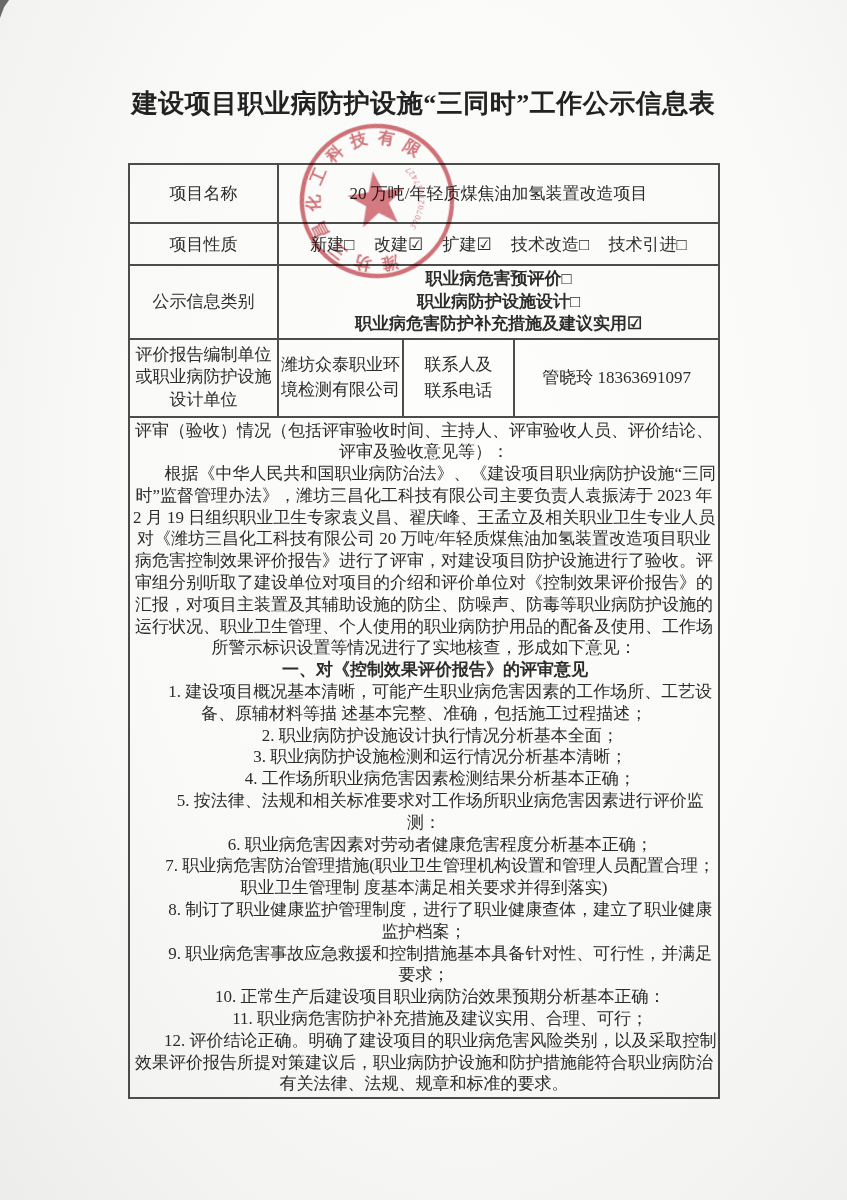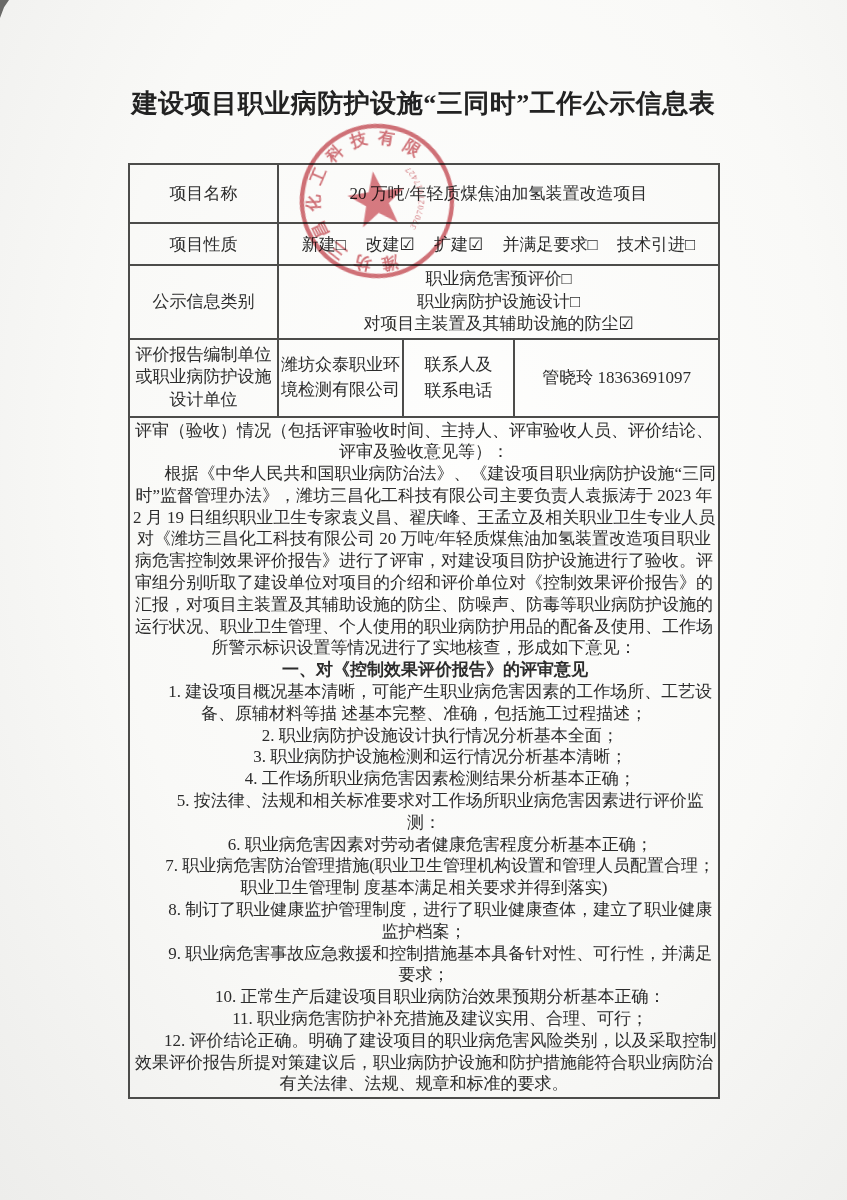--- a/index.html
+++ b/index.html
@@ -36,21 +36,21 @@
   td.cell-left{text-align:left;}
   .r1 td{height:53px;}
   .r2 td{height:39px;}
   .r3 td{height:36px;}
   .r4 td{height:39px;}
   .r5 td{height:64px;}
   .r6 td{height:72px;}
   td.nature-cell{text-align:left;padding-left:36px;font-size:17px;white-space:nowrap;}
   .nature-opt{margin-right:15px;}
   .nature-opt:last-child{margin-right:0;text-align:center;}
-  td.category-cell{text-align:left;padding-left:10px;line-height:22.5px;font-size:17px;}
+  td.category-cell{text-align:left;padding-left:10px;line-height:22.5px;font-size:17px;font-weight:bold;}
   td.agency-name{font-size:17px;line-height:1.45;}
   td.contact-label{white-space:pre-line;line-height:1.5;}
   td.review-cell{
     height:601px;vertical-align:top;text-align:justify;
     padding:5px 10px 4px 8px;font-size:16.8px;line-height:21.8px;color:#262626;
   }
   .review-cell p{margin:0;}
   p.review-heading{font-weight:normal;}
   p.review-para{text-indent:1.9em;}
   p.review-section{font-weight:bold;text-indent:1.3em;}
@@ -89,30 +89,30 @@
         <tr class="r1">
       <td class="cell-label">项目名称</td>
       <td colspan="3">20 万吨/年轻质煤焦油加氢装置改造项目</td>
     </tr>
     <tr class="r3">
       <td class="cell-label">项目性质</td>
       <td colspan="3" class="nature-cell">
         <span class="nature-opt">新建□</span>
         <span class="nature-opt">改建☑</span>
         <span class="nature-opt">扩建☑</span>
-        <span class="nature-opt">并满足要求□</span>
+        <span class="nature-opt">技术改造□</span>
         <span class="nature-opt">技术引进□</span>
       </td>
     </tr>
     <tr class="r5">
       <td class="cell-label">公示信息类别</td>
       <td colspan="3" class="category-cell">
         <div>职业病危害预评价□</div>
         <div>职业病防护设施设计□</div>
-        <div>对项目主装置及其辅助设施的防尘☑</div>
+        <div>职业病危害防护补充措施及建议实用☑</div>
       </td>
     </tr>
     <tr class="r6">
       <td class="cell-label-small">评价报告编制单位或职业病防护设施设计单位</td>
       <td class="agency-name">潍坊众泰职业环境检测有限公司</td>
       <td class="contact-label">联系人及
 联系电话</td>
       <td>管晓玲 18363691097</td>
     </tr>
     <tr class="r7">

